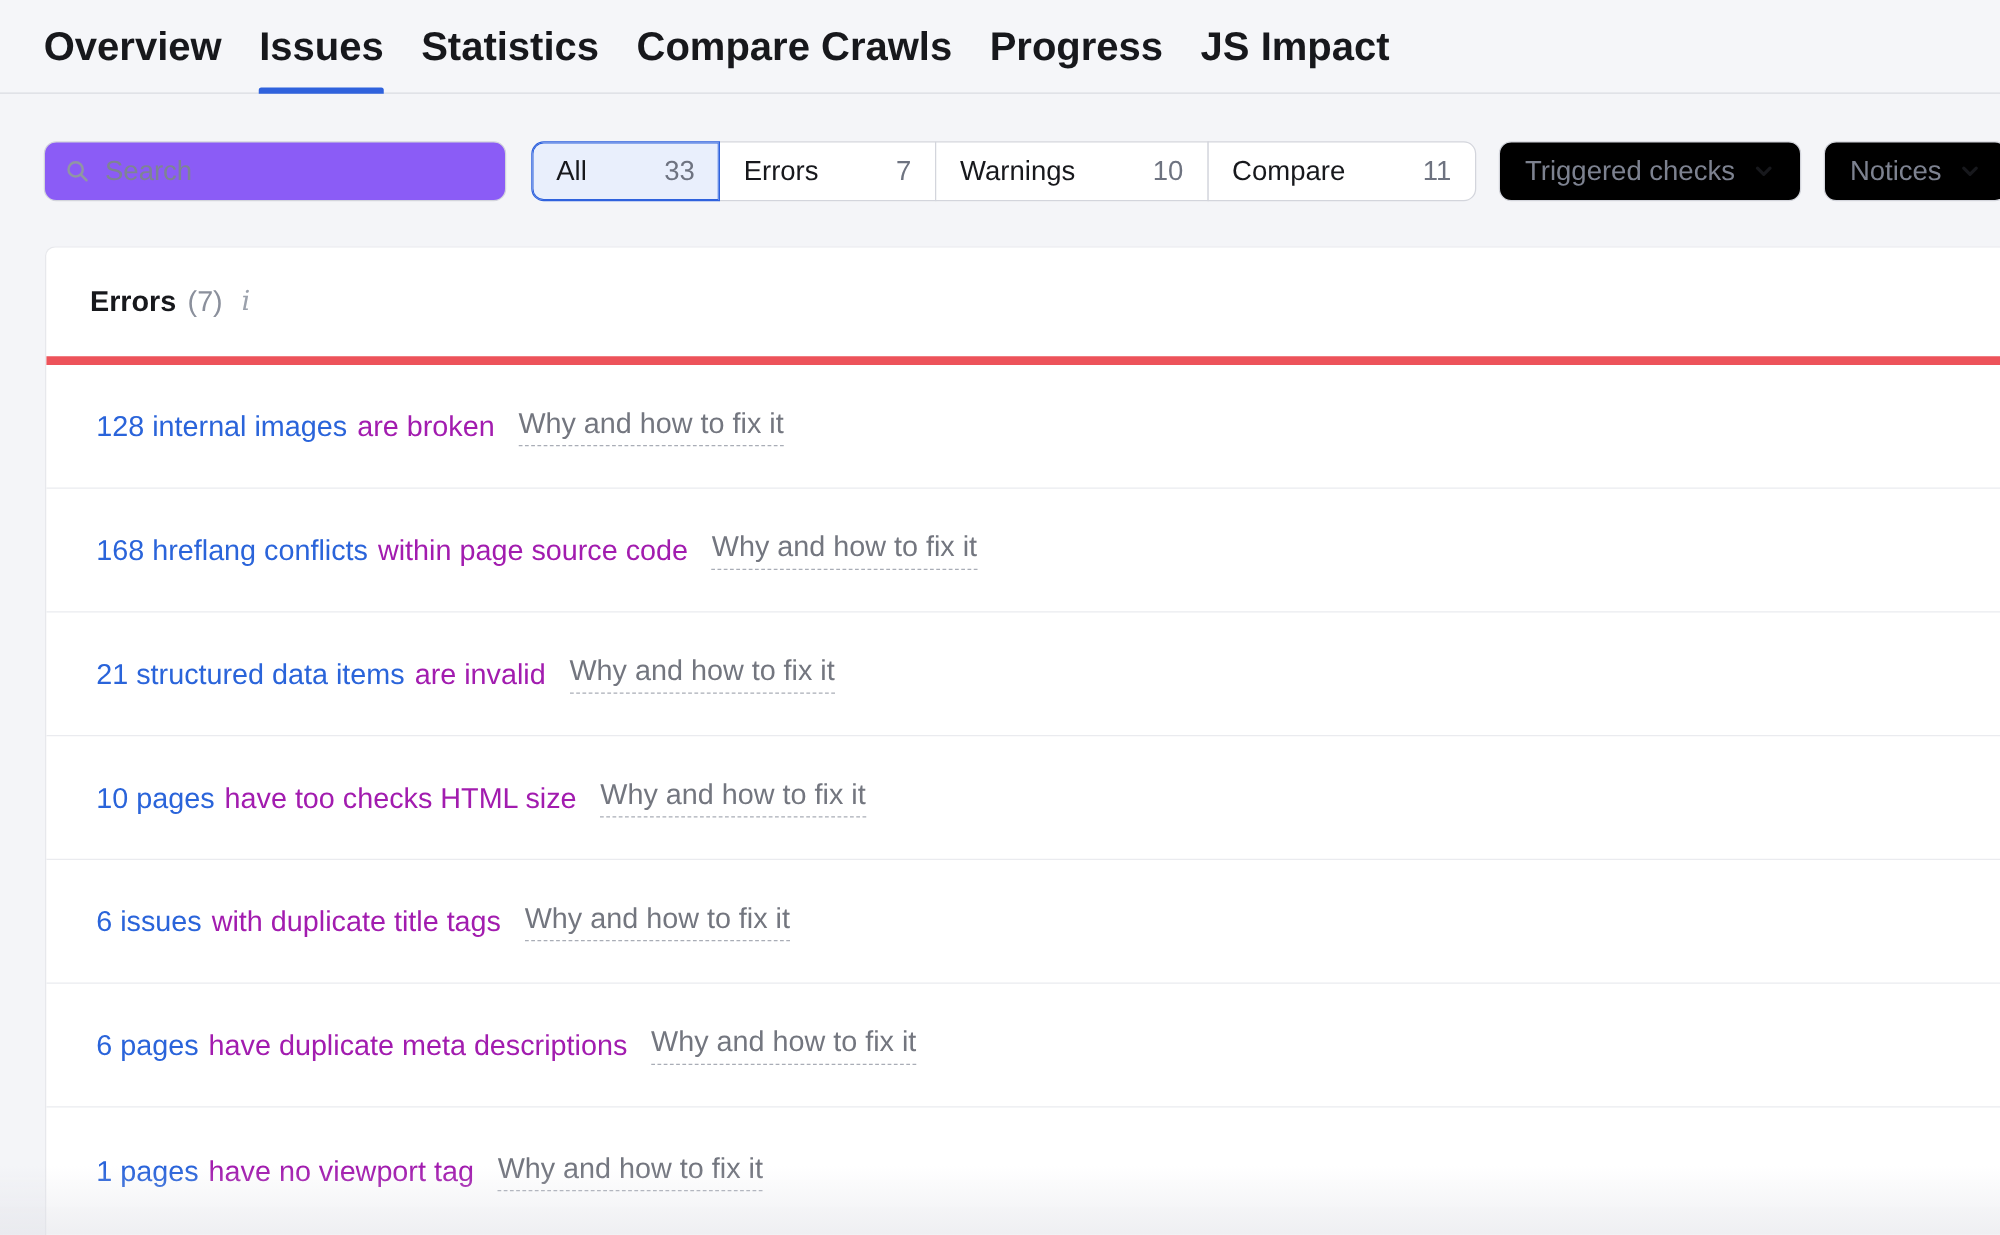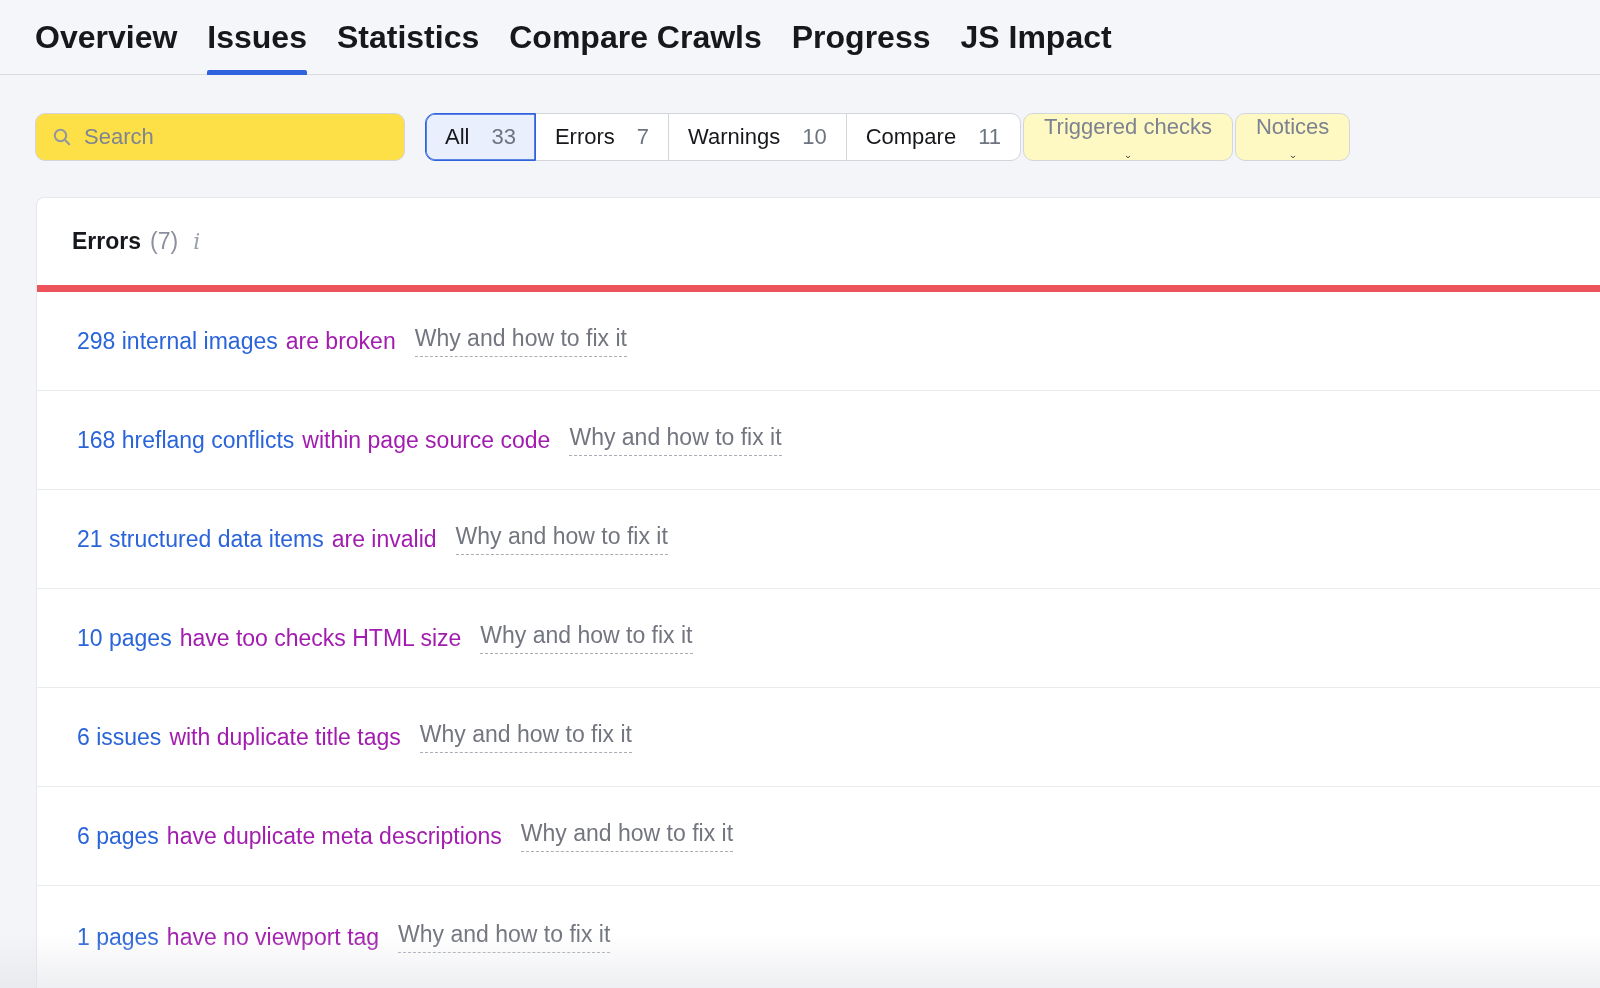--- a/index.html
+++ b/index.html
@@ -43,21 +43,21 @@
   
   .toolbar {
     display: flex;
     align-items: center;
     margin: 38px 35px 0 35px;
     height: 48px;
   }
   .search {
     width: 370px;
     height: 48px;
-    background: #fde047;
+    background: #8b5cf6;
     border: 1px solid #d3d5dc;
     border-radius: 10px;
     display: flex;
     align-items: center;
     padding: 0 16px;
     gap: 12px;
     flex: 0 0 auto;
   }
   .search svg { flex: 0 0 auto; }
   .search input {
@@ -80,45 +80,44 @@
     padding: 0 19px;
     background: #fff;
     border: 1px solid #d3d5dc;
     font-size: 22px;
     cursor: pointer;
     margin-left: -1px;
     white-space: nowrap;
   }
   .seg:first-child { border-radius: 10px 0 0 10px; margin-left: 0; }
   .seg:last-child { border-radius: 0 10px 10px 0; }
-  .seg .count { color: #6e7380; }
+  .seg .count { color: #6e7380; margin-left: 40px; }
   .seg .lbl { color: #17181c; }
   .seg.selected {
     background: #e9effc;
     border-color: #2f62dd;
     box-shadow: inset 0 0 0 0.8px #2f62dd;
     z-index: 1;
     position: relative;
   }
 
   .dropdown {
     height: 48px;
     display: flex;
     align-items: center;
     gap: 14px;
     padding: 0 20px;
-    background: #fef9c3;
+    background: #000000;
     border: 1px solid #d3d5dc;
     border-radius: 10px;
     font-size: 22px;
     color: #7d8290;
     cursor: pointer;
-    margin-left: 2px;
-    white-space: nowrap;
-    flex-direction: column;
+    margin-left: 18px;
+    white-space: nowrap;
   }
 
   
   .card {
     margin: 36px 0 0 36px;
     height: 791px;
     background: #fff;
     border: 1px solid #e7e8ec;
     border-right: none;
     border-bottom: none;
@@ -239,21 +238,21 @@
 <section class="card">
   <div class="card-header">
     <span class="card-title">Errors</span>
     <span class="card-count">(7)</span>
     <span class="info-icon">i</span>
   </div>
   <div class="severity-bar"></div>
 
   <div class="rows">
     <div class="row">
-      <a class="issue-link">298 internal images</a>
+      <a class="issue-link">128 internal images</a>
       <span class="rest">are broken</span>
       <span class="fix">Why and how to fix it</span>
     </div>
     <div class="row">
       <a class="issue-link">168 hreflang conflicts</a>
       <span class="rest">within page source code</span>
       <span class="fix">Why and how to fix it</span>
     </div>
     <div class="row">
       <a class="issue-link">21 structured data items</a>

